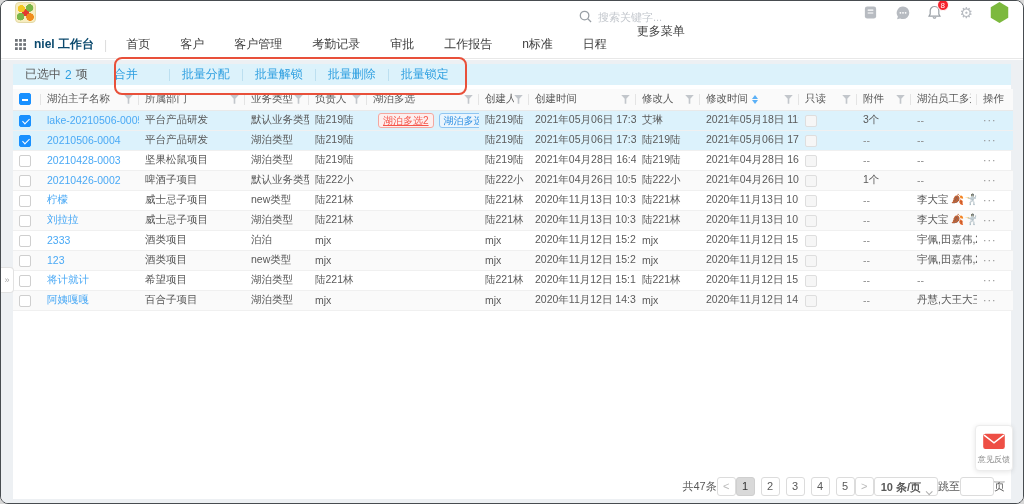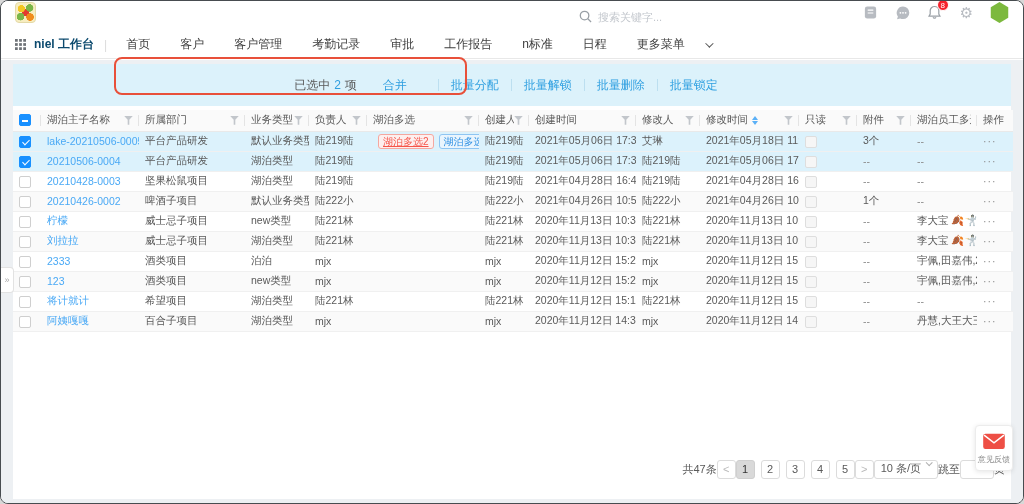--- a/index.html
+++ b/index.html
@@ -35,30 +35,30 @@
             display:flex; align-items:center; justify-content:center; color:#fff; font-size:9px; }
 
   
   .navbar { height:28px; display:flex; align-items:center; padding:0 14px; border-bottom:1px solid #e8e8e8;
             font-size:12px; color:#404040; background:#fff; }
   .grid-icon { margin-right:8px; display:flex; }
   .ws-title { font-weight:700; color:#0c4a6e; margin-right:10px; white-space:nowrap; }
   .nav-divider { color:#dcdcdc; margin-right:4px; }
   .nav-items { display:flex; align-items:center; }
   .nav-item { padding:0 15px; cursor:pointer; white-space:nowrap; }
-  .nav-more { display:flex; align-items:center; gap:20px; padding:0 15px; cursor:pointer; white-space:nowrap; }
+  .nav-more { display:flex; align-items:center; gap:20px; padding:0 15px; cursor:pointer; white-space:nowrap;flex-direction:column; }
   .chev { width:6px; height:6px; border-right:1.4px solid #555; border-bottom:1.4px solid #555;
           transform:rotate(45deg) translateY(-2px); }
 
   
   .content { position:absolute; top:59px; left:0; right:0; bottom:0; background:#edf0f3; padding:4px 12px; }
   .card { background:#fff; height:100%; display:flex; flex-direction:column; position:relative; }
 
-  .toolbar { height:42px; flex:0 0 auto; background:#dcf2fb; display:flex; align-items:center;
-             font-size:12px; color:#595959; padding:0 12px;justify-content:center; }
+  .toolbar { height:21px; flex:0 0 auto; background:#dcf2fb; display:flex; align-items:center;
+             font-size:12px; color:#595959; padding:0 12px; }
   .sel-count { color:#2e9fe0; padding:0 4px; }
   .tb-link { color:#2e9fe0; cursor:pointer; padding:0 12px; white-space:nowrap; text-decoration:none; }
   .tb-merge { margin-left:14px;font-family:Liberation Serif, serif; }
   .tb-sep { width:1px; height:12px; background:#bcdff0; display:inline-block; }
   .batch { display:flex; align-items:center;padding-left:19px; }
 
   
   .table-wrap { margin-top:4px; flex:0 0 auto; }
   table { width:100%; border-collapse:collapse; table-layout:fixed; font-size:10.5px; color:#595959; }
   thead th { height:21px; background:#fafafa; font-weight:400; text-align:left; padding:0 6px;
@@ -87,27 +87,27 @@
   .cell-tags { text-align:right; }
   .tag { display:inline-block; height:15px; line-height:13px; padding:0 4px; border-radius:3px;
          font-size:10px; margin-left:5px; }
   .tag.red  { color:#f5554a; border:1px solid #f5a79f; background:#fdefee;text-decoration:underline; }
   .tag.blue { color:#2b8fe3; border:1px solid #8fc5f2; background:#eaf5fd; }
   .ops { color:#8c8c8c; letter-spacing:1px; cursor:pointer; }
   .muted { color:#8c8c8c; }
 
   
   .pager { margin-top:auto; flex:0 0 auto; display:flex; align-items:center; justify-content:flex-end;
-           font-size:11px; color:#595959; padding:0 6px 20px 0; }
+           font-size:11px; color:#595959; padding:0 6px 3px 0; }
   .pg { min-width:19px; height:19px; line-height:17px; text-align:center; border:1px solid #dcdcdc;
         border-radius:3px; background:#fff; padding:0 4px; cursor:pointer; color:#595959; }
   .pg.active { background:#d9d9d9; border-color:#cfcfcf; color:#333; }
   .pg.pnav { color:#b9b9b9; }
-  .psize { display:flex; align-items:flex-start; gap:5px; border:1px solid #dcdcdc; border-radius:3px;
-           height:19px; padding:0 6px; background:#fff; cursor:pointer; }
+  .psize { display:flex; align-items:flex-end; gap:5px; border:1px solid #dcdcdc; border-radius:3px;
+           height:19px; padding:0 6px; background:#fff; cursor:pointer;font-weight:bold; }
   .psize .chev { width:5px; height:5px; border-color:#b0b0b0; transform:rotate(45deg) translateY(-1px); }
   .jump-input { width:34px; height:19px; border:1px solid #dcdcdc; border-radius:3px; outline:none; }
 
   
   .annotation { position:absolute; left:113px; top:56px; width:353px; height:38px;
                 border:2px solid #e8503a; border-radius:8px; pointer-events:none; z-index:6; }
   .expander { position:absolute; left:0; top:266px; width:13px; height:26px; background:#fff;
               border:1px solid #e2e2e2; border-left:none; border-radius:0 4px 4px 0;
               display:flex; align-items:center; justify-content:center; color:#a8a8a8;
               font-size:9px; cursor:pointer; z-index:5; }

